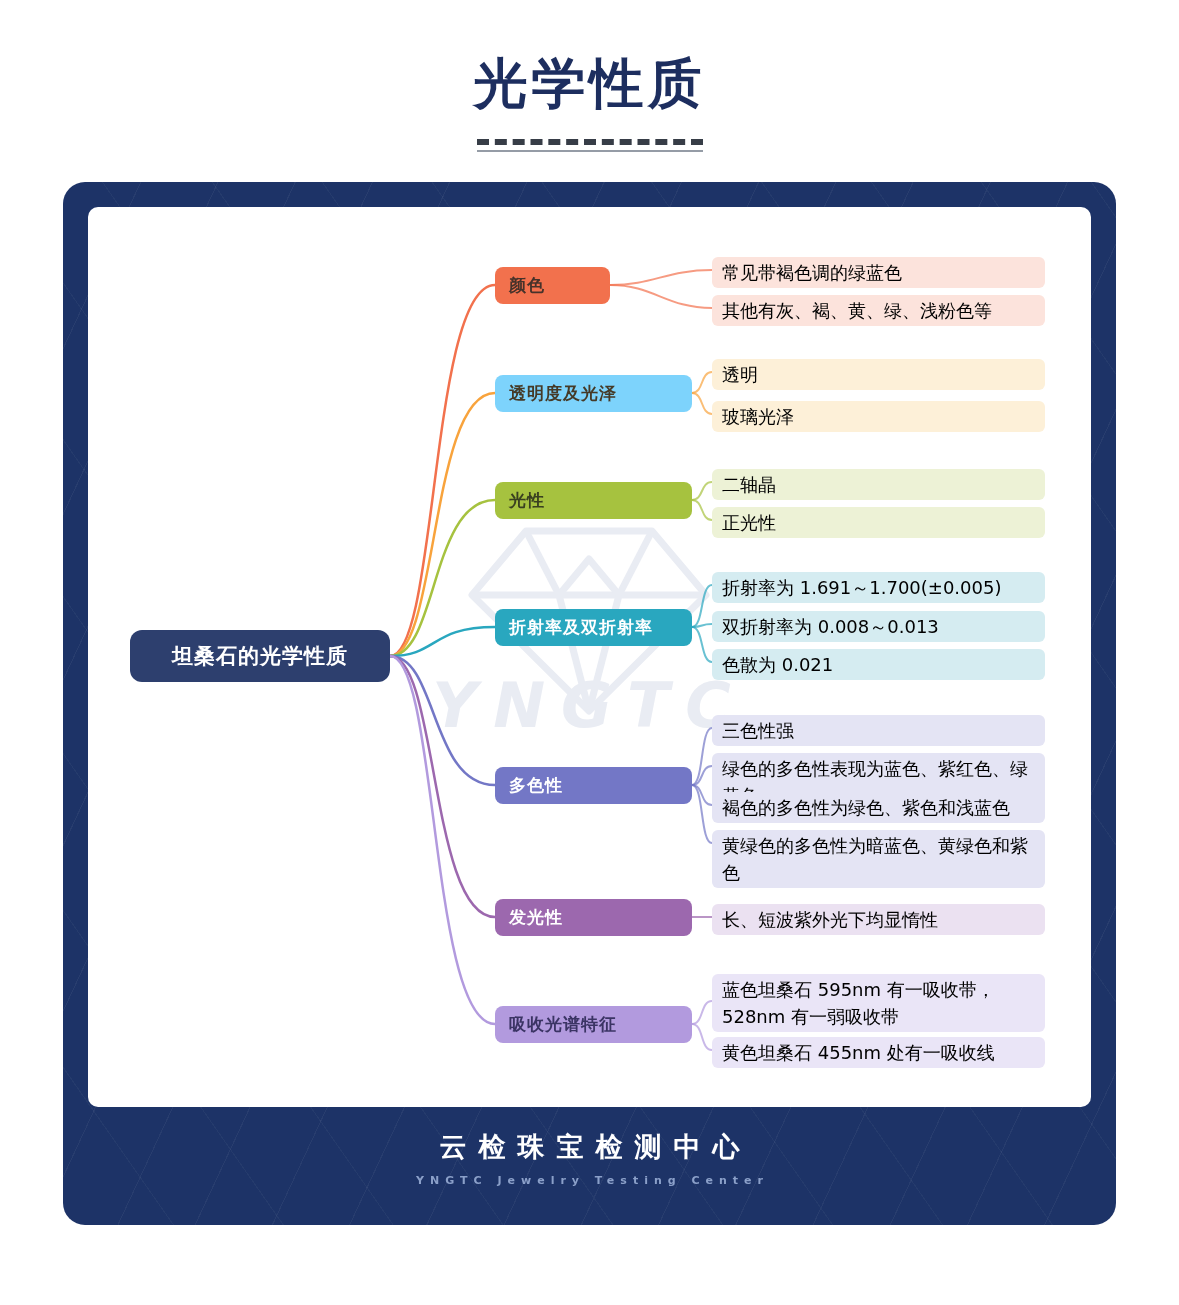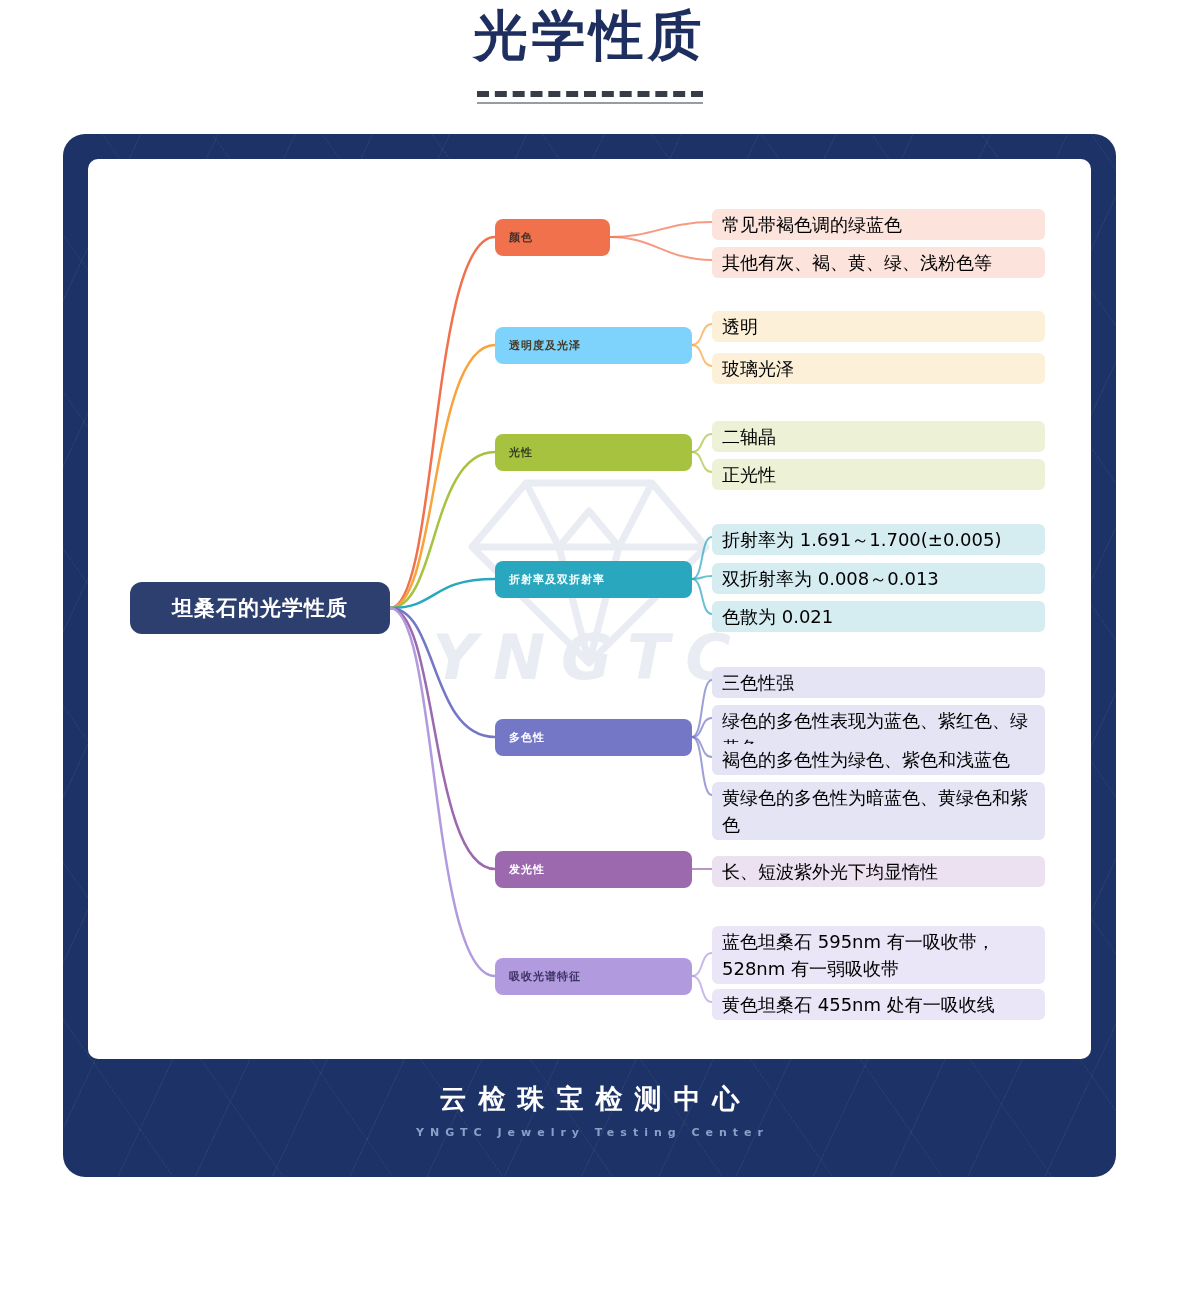--- a/index.html
+++ b/index.html
@@ -4,21 +4,21 @@
 <style>
   * { box-sizing: border-box; }
   html,body { margin:0; padding:0; }
   body {
     width:1179px; height:1305px; background:#ffffff;
     font-family:"DejaVu Sans","Liberation Sans",sans-serif;
     overflow:hidden;
   }
 
   
-  .header { }
+  .header { padding-top:48px; }
   .title {
     margin:0; text-align:center; font-size:54px; font-weight:bold;
     color:#1d2e5f; letter-spacing:4px;
   }
   .dash-line { width:226px; margin:18px auto 0; height:0; border-top:6px dashed #373d47; }
   .solid-line { width:226px; margin:5px auto 0; height:2px; background:#959ca6; }
 
   
   .board {
     position:relative; width:1053px; height:1043px; margin:30px auto 0;
@@ -57,21 +57,21 @@
     position:absolute; left:42px; top:423px; width:260px; height:52px; z-index:2;
     background:#2d3f6e; border-radius:12px; color:#ffffff;
     font-size:21px; font-weight:bold; letter-spacing:1px;
     display:flex; align-items:center; justify-content:center;
   }
 
   
   .branch {
     position:absolute; left:407px; width:197px; height:37px; z-index:2;
     border-radius:8px; display:flex; align-items:center; padding:0 14px;
-    font-size:11px; font-weight:bold; letter-spacing:1px;
+    font-size:17px; font-weight:bold; letter-spacing:1px;
   }
   .b1{top:60px;  width:115px; background:#f2714d; color:#46322a;}
   .b2{top:168px; background:#7dd3fc; color:#453a27;}
   .b3{top:275px; background:#a6c23f; color:#394020;}
   .b4{top:402px; background:#29a7bf; color:#ffffff;}
   .b5{top:560px; background:#7377c6; color:#ffffff;}
   .b6{top:692px; background:#9c68ae; color:#ffffff;}
   .b7{top:799px; background:#b29ade; color:#3b3464;}
 
   

